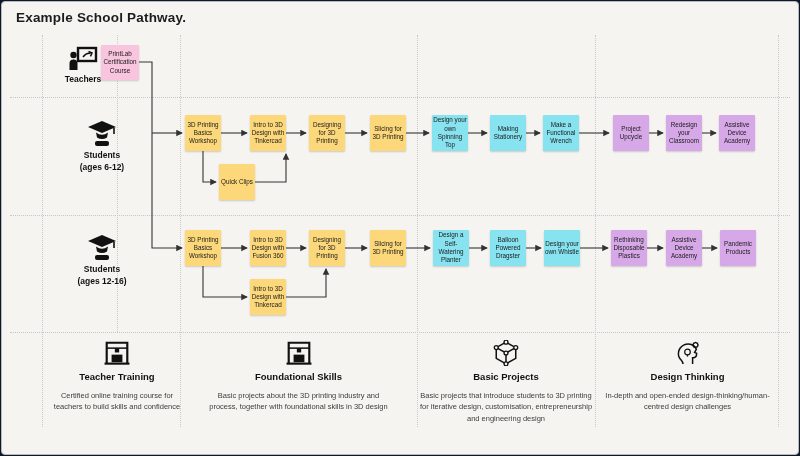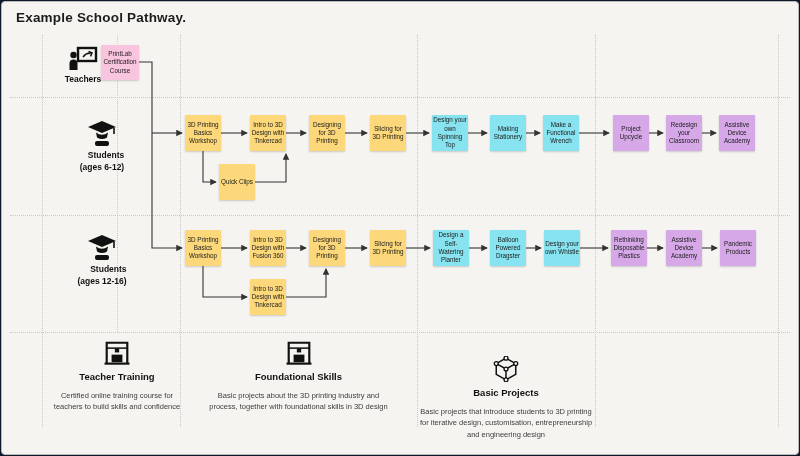--- a/index.html
+++ b/index.html
@@ -4,21 +4,21 @@
 <style>
   html,body{margin:0;padding:0;background:#ffffff;font-family:"Liberation Sans",sans-serif;}
   #stage{position:relative;width:800px;height:456px;background:#0f172a;overflow:hidden;}
   #frame{position:absolute;left:1px;top:1px;width:796px;height:452px;border:1px solid #b9b9b9;border-radius:4px;background:#f5f4f1;}
   #board{position:absolute;inset:0;}
   .page-title{position:absolute;left:14px;top:8px;font-size:13.5px;font-weight:bold;color:#1c1c1c;letter-spacing:.2px;}
   
   .hline{position:absolute;height:0;border-top:1px dotted #c7c7c7;}
   .vline{position:absolute;width:0;border-left:1px dotted #c9c9c9;}
   
-  .lane-label{position:absolute;display:flex;flex-direction:column;align-items:center;gap:3px;text-align:right;}
+  .lane-label{position:absolute;display:flex;flex-direction:column;align-items:center;gap:3px;text-align:center;}
   .lane-label .txt{font-size:8.5px;font-weight:bold;color:#111;line-height:1.4;}
   
   .sticky{position:absolute;display:flex;align-items:center;justify-content:center;text-align:center;
     font-size:6.3px;line-height:1.32;color:#1b1b1b;padding:1px;box-sizing:border-box;
     box-shadow:0 1px 2px rgba(0,0,0,.18);border-radius:1px;}
   
   #edges{position:absolute;left:0;top:0;pointer-events:none;}
   #edges polyline{fill:none;stroke:#333;stroke-width:1.1;}
   
   .legend-col{position:absolute;display:flex;flex-direction:column;align-items:center;text-align:center;}
@@ -165,30 +165,43 @@
           <line x1="2.5" y1="7.5" x2="21.5" y2="7.5" stroke="#111" stroke-width="1.4"></line>
           <rect x="10" y="7.5" width="4" height="4" fill="#111"></rect>
           <rect x="7" y="13.5" width="10" height="7" fill="#111"></rect>
           <line x1="0.5" y1="21.8" x2="23.5" y2="21.8" stroke="#111" stroke-width="2"></line>
         </svg>
       </span>
       <div class="legend-title">Foundational Skills</div>
       <div class="legend-desc" style="max-width:185px;">Basic projects about the 3D printing industry and process, together with foundational skills in 3D design</div>
     </div>
 
-    <div class="legend-col" style="left:415px;top:354px;width:178px;">
+    <div class="legend-col" style="left:415px;top:338px;width:178px;">
       <span class="icon">
         <svg class="glyph" width="26" height="26" viewBox="0 0 24 24">
           <polygon points="12,2 21,7 21,17 12,22 3,17 3,7" fill="none" stroke="#111" stroke-width="1.4"></polygon>
           <path d="M3 7 L12 12 L21 7 M12 12 V22" fill="none" stroke="#111" stroke-width="1.4"></path>
           <circle cx="12" cy="2" r="1.8" fill="#f5f4f1" stroke="#111" stroke-width="1.2"></circle>
           <circle cx="3" cy="7" r="1.8" fill="#f5f4f1" stroke="#111" stroke-width="1.2"></circle>
           <circle cx="21" cy="7" r="1.8" fill="#f5f4f1" stroke="#111" stroke-width="1.2"></circle>
           <circle cx="12" cy="12" r="1.8" fill="#f5f4f1" stroke="#111" stroke-width="1.2"></circle>
           <circle cx="12" cy="22" r="1.8" fill="#f5f4f1" stroke="#111" stroke-width="1.2"></circle>
         </svg>
       </span>
       <div class="legend-title">Basic Projects</div>
       <div class="legend-desc" style="max-width:200px;text-align:center;">Basic projects that introduce students to 3D printing for iterative design, customisation, entrepreneurship and engineering design</div>
     </div>
 
+    <div class="legend-col" style="left:593px;top:338px;width:185px;">
+      <span class="icon">
+        <svg class="glyph" width="26" height="26" viewBox="0 0 26 24">
+          <path d="M8 23 c0-2.2 -1.2-3.2 -2.6-4.8 C2.2 14.8 2.6 7.4 8.6 4.2 c5.2-2.8 11-0.6 12.8 4 l-1.8 3.2 2 0.8 c0.2 3.2 -1.2 4.8 -4 4.6 l0 6.2" fill="none" stroke="#111" stroke-width="1.5"></path>
+          <circle cx="12.5" cy="11" r="2.8" fill="none" stroke="#111" stroke-width="1.2"></circle>
+          <line x1="12.5" y1="13.8" x2="12.5" y2="15.6" stroke="#111" stroke-width="1.2"></line>
+          <circle cx="20.5" cy="4" r="2.4" fill="none" stroke="#111" stroke-width="1.2"></circle>
+          <path d="M20.5 0.8 v1 M20.5 6.2 v1 M17.3 4 h1 M23.7 4 h-1 M18.3 1.8 l0.7 0.7 M22.7 6.2 l-0.7 -0.7 M22.7 1.8 l-0.7 0.7 M18.3 6.2 l0.7 -0.7" stroke="#111" stroke-width="1"></path>
+        </svg>
+      </span>
+      <div class="legend-title">Design Thinking</div>
+      <div class="legend-desc" style="max-width:180px;">In-depth and open-ended design-thinking/human-centred design challenges</div>
+    </div>
   </div>
 </div>
 
 </body></html>

